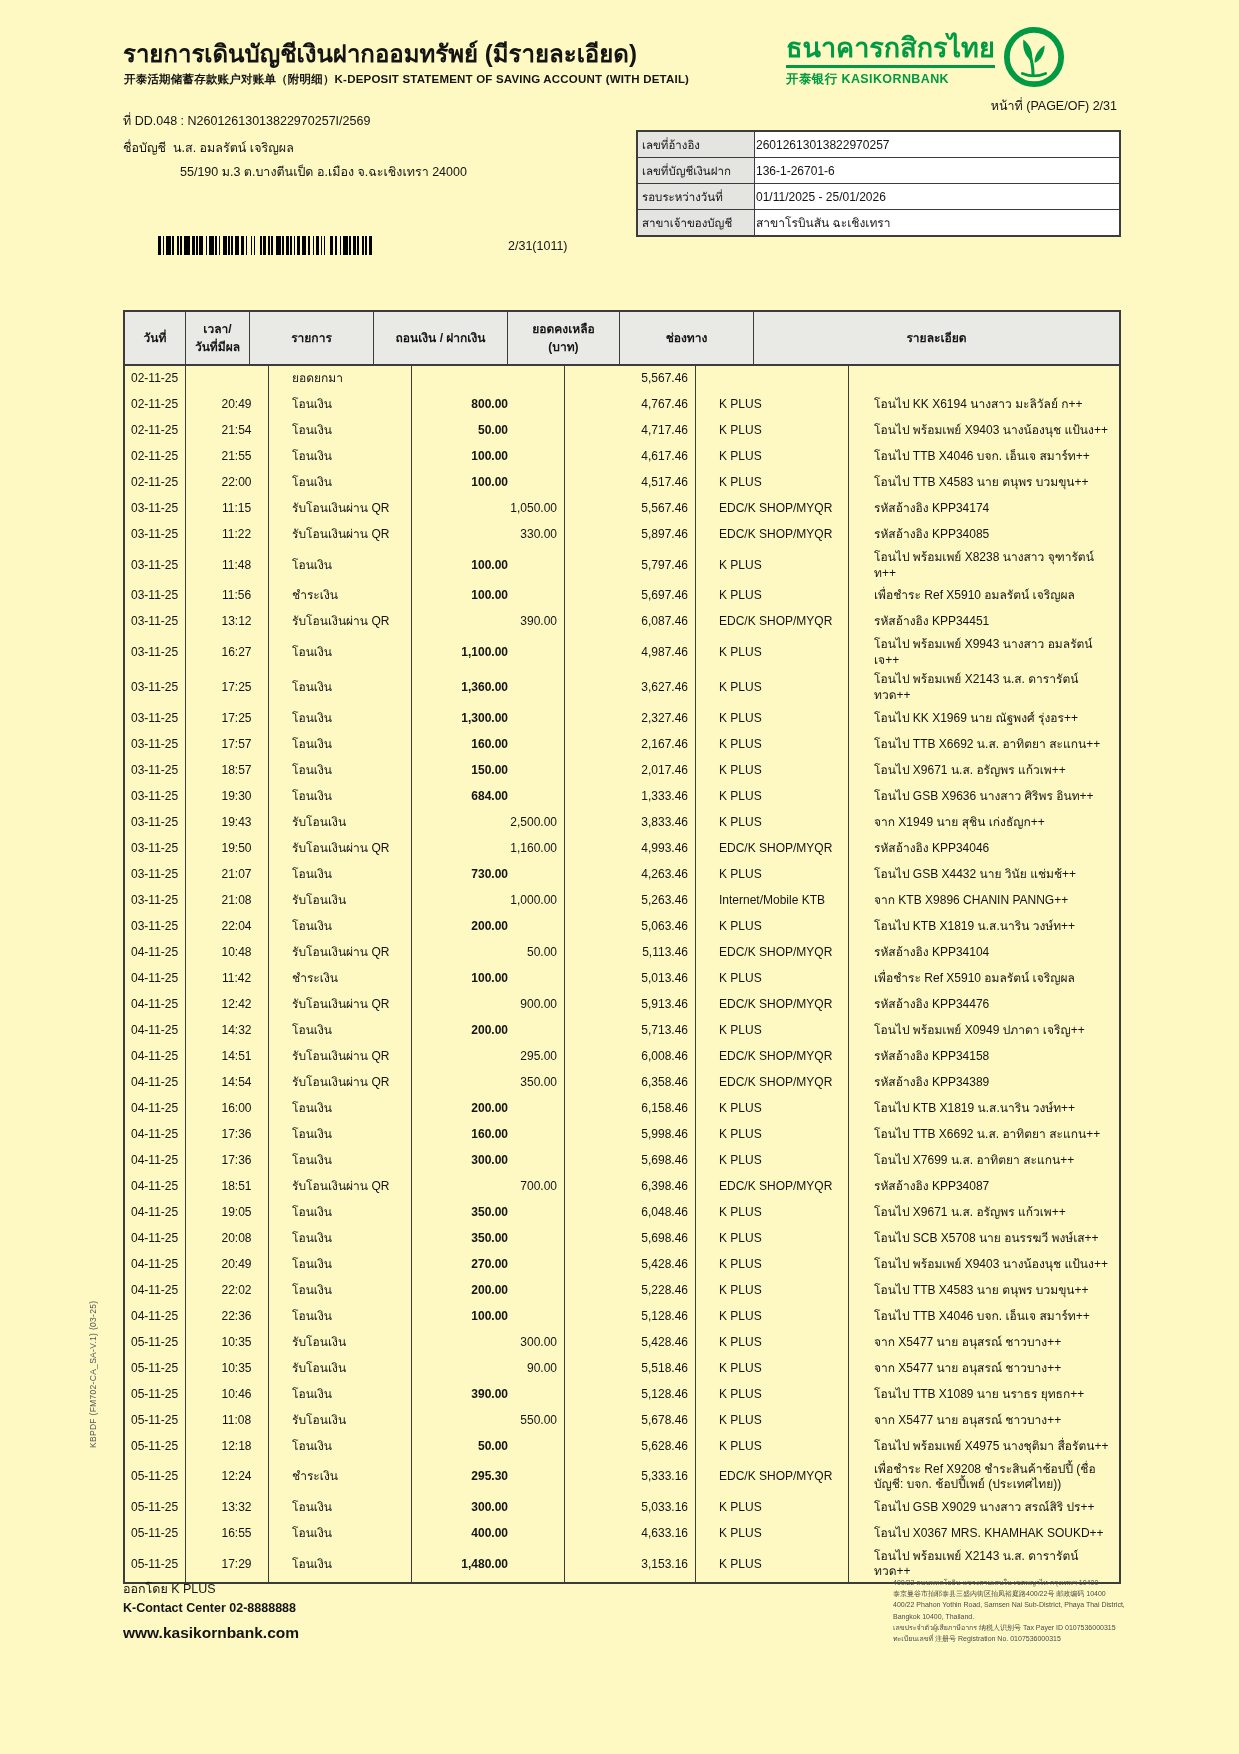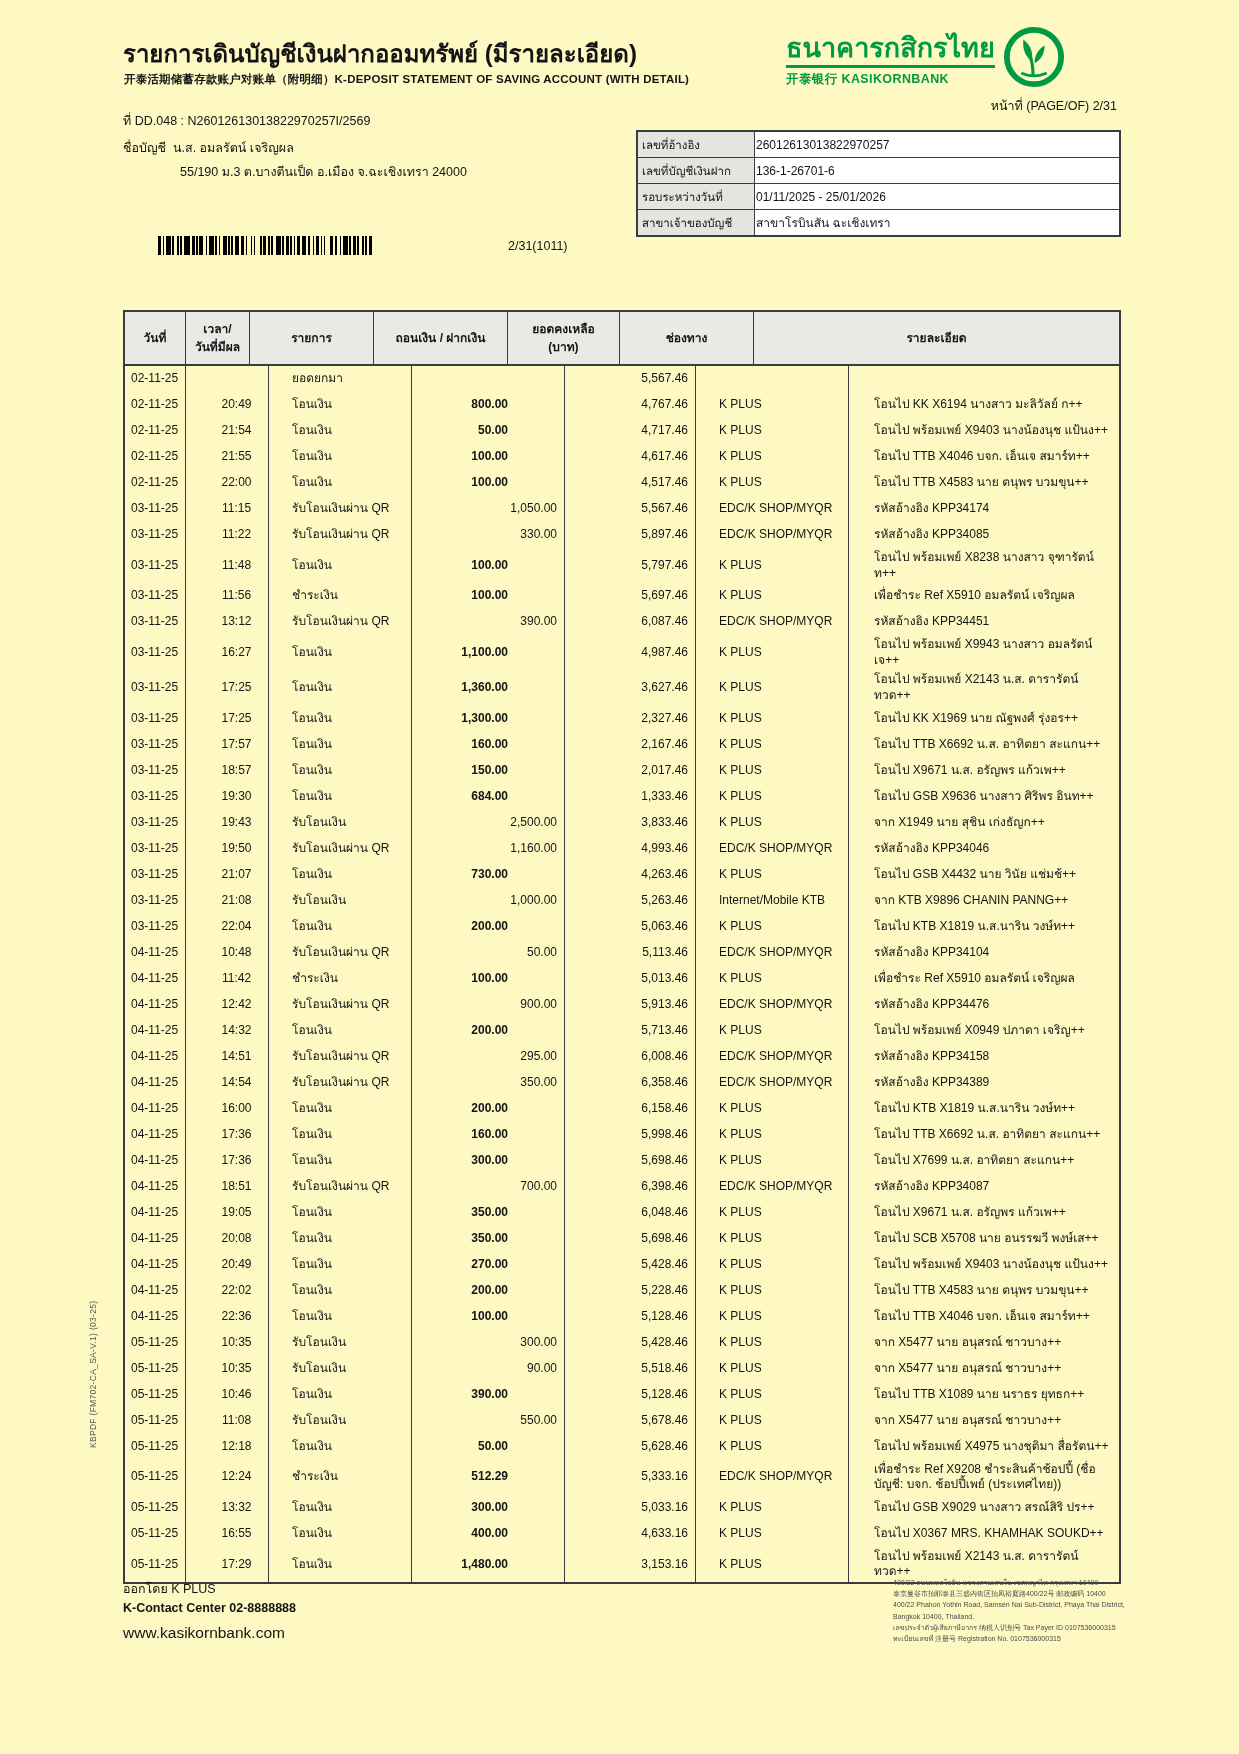--- a/index.html
+++ b/index.html
@@ -53,21 +53,21 @@
   .td.time    { justify-content:center; }
   .td.amount  { justify-content:flex-end; }
   .td.amount.out { padding-right:56px;font-weight:bold; }
   .td.amount.in  { padding-right:7px; }
   .td.balance { justify-content:flex-end; padding-right:7px; }
   .td.detail  { padding:2px 6px; }
 
   
   .footer-left { position:absolute; left:123px; top:1580px; font-size:12.5px; line-height:1.55; }
   .footer-left .contact { font-weight:bold; }
-  .footer-left .site    { font-weight:normal; font-size:15.5px; margin-top:2px; }
+  .footer-left .site    { font-weight:bold; font-size:15.5px; margin-top:2px; }
   .footer-right { position:absolute; left:893px; top:1577px; width:235px; font-size:7px; color:#4a4a4a; line-height:1.6; }
   .side-text { position:absolute; left:88px; top:1448px; transform:rotate(-90deg); transform-origin:0 0;
                font-size:8.5px; color:#555; white-space:nowrap; letter-spacing:.3px; }
 </style>
 </head>
 <body>
 
 <div class="page">
 
   <div class="title">รายการเดินบัญชีเงินฝากออมทรัพย์ (มีรายละเอียด)</div>
@@ -597,21 +597,21 @@
           <div class="td item">โอนเงิน</div>
           <div class="td amount out">50.00</div>
           <div class="td balance">5,628.46</div>
           <div class="td channel">K PLUS</div>
           <div class="td detail">โอนไป พร้อมเพย์ X4975 นางชุติมา สื่อรัตน++</div>
         </div>
         <div class="trow">
           <div class="td date">05-11-25</div>
           <div class="td time">12:24</div>
           <div class="td item">ชำระเงิน</div>
-          <div class="td amount out">512.29</div>
+          <div class="td amount out">295.30</div>
           <div class="td balance">5,333.16</div>
           <div class="td channel">EDC/K SHOP/MYQR</div>
           <div class="td detail">เพื่อชำระ Ref X9208 ชำระสินค้าช้อปปี้ (ชื่อบัญชี: บจก. ช้อปปี้เพย์ (ประเทศไทย))</div>
         </div>
         <div class="trow">
           <div class="td date">05-11-25</div>
           <div class="td time">13:32</div>
           <div class="td item">โอนเงิน</div>
           <div class="td amount out">300.00</div>
           <div class="td balance">5,033.16</div>

